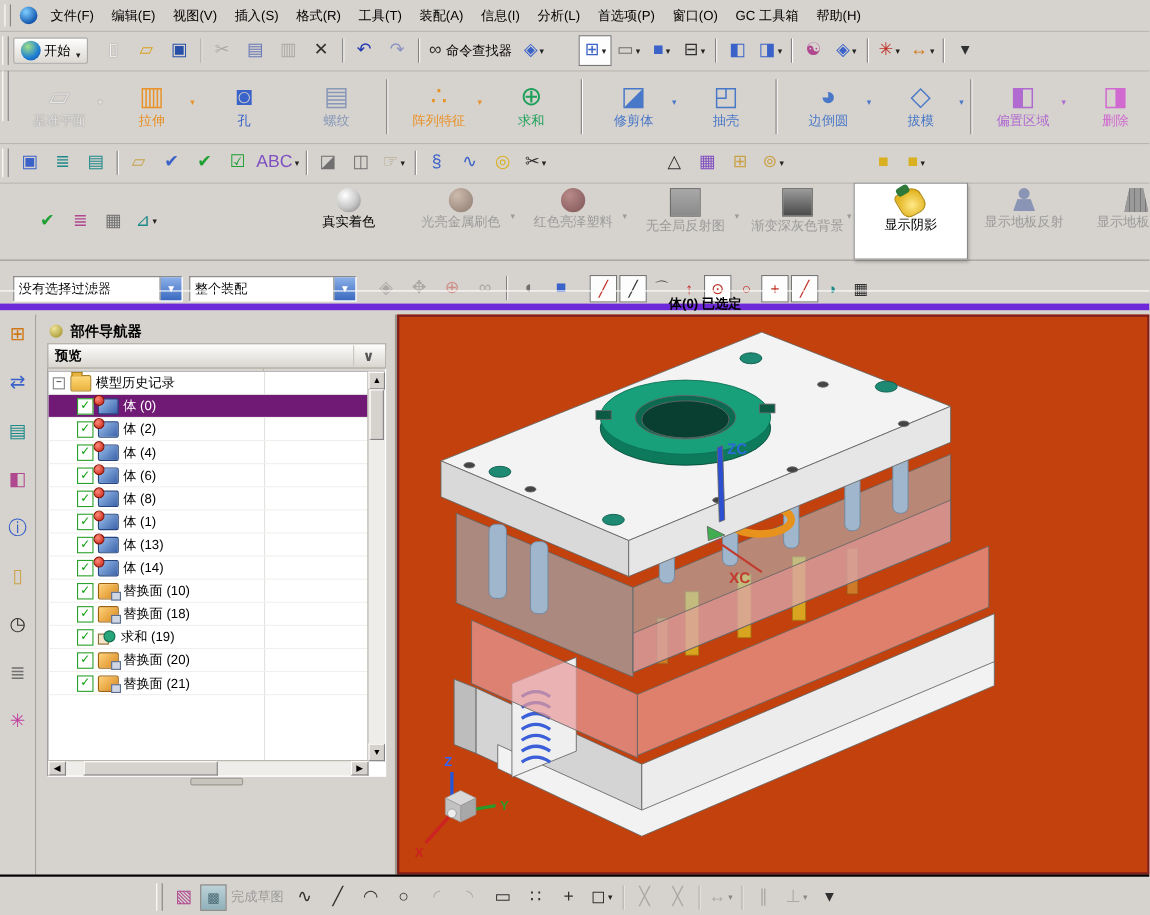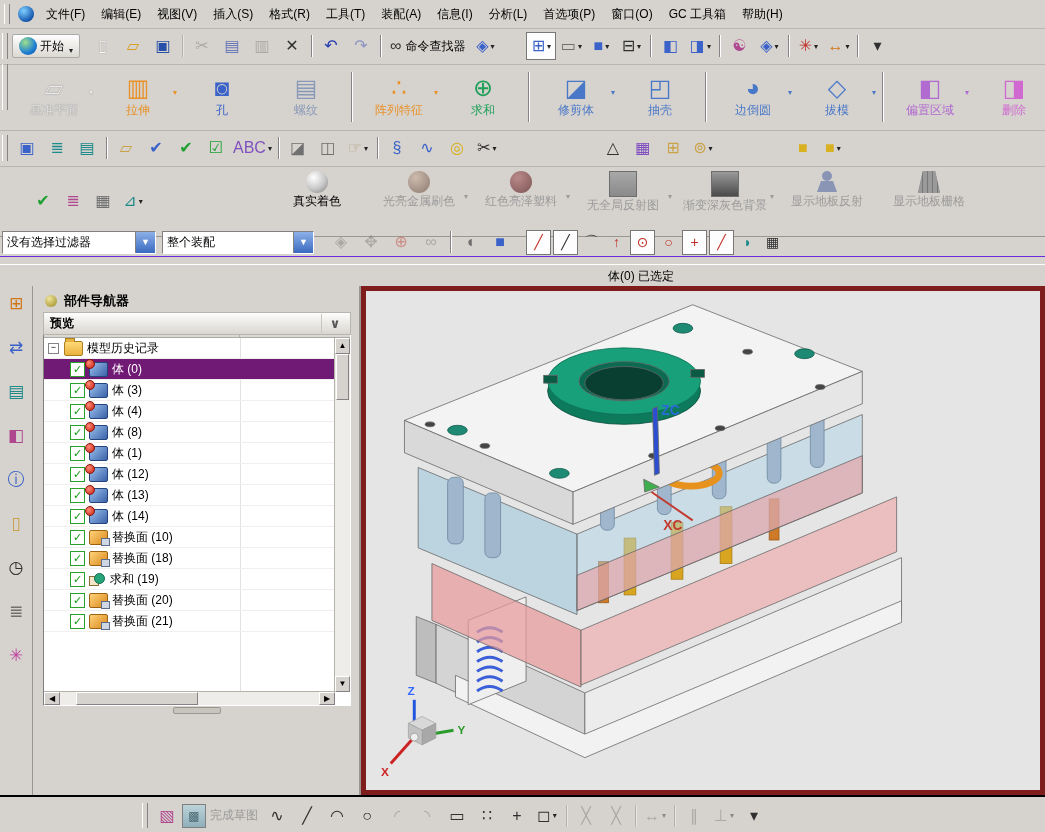--- a/index.html
+++ b/index.html
@@ -69,28 +69,28 @@
   .sq-dark{border-radius:0;width:26px;height:24px;background:linear-gradient(#a8a8a8,#8a8a8a);border:1px solid #6e6e6e}
   .sq-grad{border-radius:0;width:26px;height:24px;background:linear-gradient(#9a9a9a,#4a4a4a);border:1px solid #6e6e6e}
   .b-bulb{background:radial-gradient(circle at 50% 62%,#ffe98a,#e3b41f 75%);border:1px solid #b08a12;border-radius:4px 10px 8px 8px;transform:rotate(-30deg)}
   .b-bulb::before{content:"";position:absolute;top:-6px;left:4px;width:12px;height:8px;background:#2f7a3a;border-radius:3px}
   .b-person{border-radius:0;background:transparent}
   .b-person::before{content:"";position:absolute;left:6px;top:0;width:10px;height:10px;border-radius:50%;background:#8a94b4}
   .b-person::after{content:"";position:absolute;left:1px;top:10px;width:20px;height:11px;background:#8a94b4;clip-path:polygon(20% 0,80% 0,100% 100%,0 100%)}
   .b-floor{border-radius:0;background:repeating-linear-gradient(90deg,#9a9a9a 0 4px,#777 4px 5px),linear-gradient(#9a9a9a,#6f6f6f);clip-path:polygon(22% 0,78% 0,100% 100%,0 100%)}
 
   
-  #selbar{top:228px;height:28px;border-bottom:1px solid #6d28d9;padding-left:2px}
+  #selbar{top:248px;height:28px;border-bottom:6px solid #6d28d9;padding-left:12px}
   .combo{height:21px;background:#fff;border-top:1px solid #808080;border-left:1px solid #808080;border-bottom:1px solid #fff;border-right:1px solid #fff;display:flex;align-items:center;flex:none}
   .combo .cv{flex:1;padding:0 4px;white-space:nowrap;overflow:hidden}
   .combo .ca{width:19px;height:100%;background:linear-gradient(#8cb0e8,#3a6ac0);color:#fff;font-size:9px;display:flex;align-items:center;justify-content:center;border-left:1px solid #808080}
   .snap{width:23px;height:23px;display:inline-flex;align-items:center;justify-content:center;margin:0 1px;font-size:14px;flex:none}
 
   
-  #statusbar{top:264px;height:22px;border-top:1px solid #fff;border-bottom:1px solid #848284;font-weight:normal}
+  #statusbar{top:264px;height:22px;border-top:1px solid #fff;border-bottom:1px solid #848284;font-weight:bold}
   #status-msg{margin-left:608px}
 
   
   #main{position:absolute;top:286px;left:0;right:0;height:509px;display:flex}
   #resourcebar{width:32px;flex:none;background:#d6d3ce;border-right:1px solid #9a978f;display:flex;flex-direction:column;align-items:center;padding-top:8px;gap:24px}
   .res-icon{font-size:17px;line-height:20px;cursor:pointer}
 
   
   #navigator{width:328px;flex:none;background:#d6d3ce;position:relative;border-right:2px solid #9a978f;padding:4px 6px 0 12px;box-sizing:border-box}
   #nav-header{display:flex;align-items:center;gap:7px;font-weight:bold;font-size:13px;height:22px}
@@ -130,21 +130,21 @@
   #hspacer{flex:1}
   
   #splitter{position:absolute;left:10px;right:8px;top:421px;height:7px;display:flex;justify-content:center;align-items:center}
   #splitter .handle{width:46px;height:5px;background:#c8c5be;border:1px solid #9a978f;border-radius:2px}
   .panelbar{position:absolute;left:10px;right:8px;height:23px;background:linear-gradient(#fdfdfd,#d9d6cf);
             border:1px solid #b8b5ae;display:flex;justify-content:space-between;align-items:center;
             font-weight:bold;padding:0 2px 0 6px;box-sizing:border-box}
   .panelbar .chev{width:26px;height:19px;display:flex;align-items:center;justify-content:center;color:#555;font-size:13px;border-left:1px solid #c8c5be}
 
   
-  #viewport{flex:1;background:#e5e5e5;position:relative;border:5px solid #7f1d1d;box-sizing:border-box}
+  #viewport{flex:1;background:#c2410c;position:relative;border:2px solid #7f1d1d;box-sizing:border-box}
   #viewport svg{position:absolute;inset:0}
 
   
   #sketchbar{top:795px;height:37px;border-top:2px solid #000;padding-left:140px}
   .sk-finish{display:flex;align-items:center;gap:4px;color:#9b9b9b;margin-right:4px}
   .sk-ficon{width:22px;height:22px;background:linear-gradient(#bcd2d8,#8fb0ba);border:1px solid #808080;display:flex;align-items:center;justify-content:center;font-size:12px;color:#4a6a72}
 </style>
 </head>
 <body>
 
@@ -527,20 +527,25 @@
         <span class="rl">无全局反射图</span>
         <span class="rdd">▾</span>
       </div>
 
       <div class="rbtn dim">
         <span class="ball sq-grad"></span>
         <span class="rl">渐变深灰色背景</span>
         <span class="rdd">▾</span>
       </div>
 
+      <div class="rbtn active">
+        <span class="ball b-bulb"></span>
+        <span class="rl">显示阴影</span>
+
+      </div>
 
       <div class="rbtn dim">
         <span class="ball b-person"></span>
         <span class="rl">显示地板反射</span>
 
       </div>
 
       <div class="rbtn dim">
         <span class="ball b-floor"></span>
         <span class="rl">显示地板栅格</span>
@@ -703,51 +708,51 @@
 
             <span class="chk"></span>
             <span class="t-icon"></span>
             <span class="tlabel">体 (0)</span>
           </div>
 
           <div class="trow body">
 
             <span class="chk"></span>
             <span class="t-icon"></span>
-            <span class="tlabel">体 (3)</span>
+            <span class="tlabel">体 (2)</span>
           </div>
 
           <div class="trow body">
 
             <span class="chk"></span>
             <span class="t-icon"></span>
             <span class="tlabel">体 (4)</span>
           </div>
 
-
           <div class="trow body">
 
             <span class="chk"></span>
             <span class="t-icon"></span>
+            <span class="tlabel">体 (6)</span>
+          </div>
+
+          <div class="trow body">
+
+            <span class="chk"></span>
+            <span class="t-icon"></span>
             <span class="tlabel">体 (8)</span>
           </div>
 
           <div class="trow body">
 
             <span class="chk"></span>
             <span class="t-icon"></span>
             <span class="tlabel">体 (1)</span>
           </div>
 
-          <div class="trow body">
-
-            <span class="chk"></span>
-            <span class="t-icon"></span>
-            <span class="tlabel">体 (12)</span>
-          </div>
 
           <div class="trow body">
 
             <span class="chk"></span>
             <span class="t-icon"></span>
             <span class="tlabel">体 (13)</span>
           </div>
 
           <div class="trow body">
 

